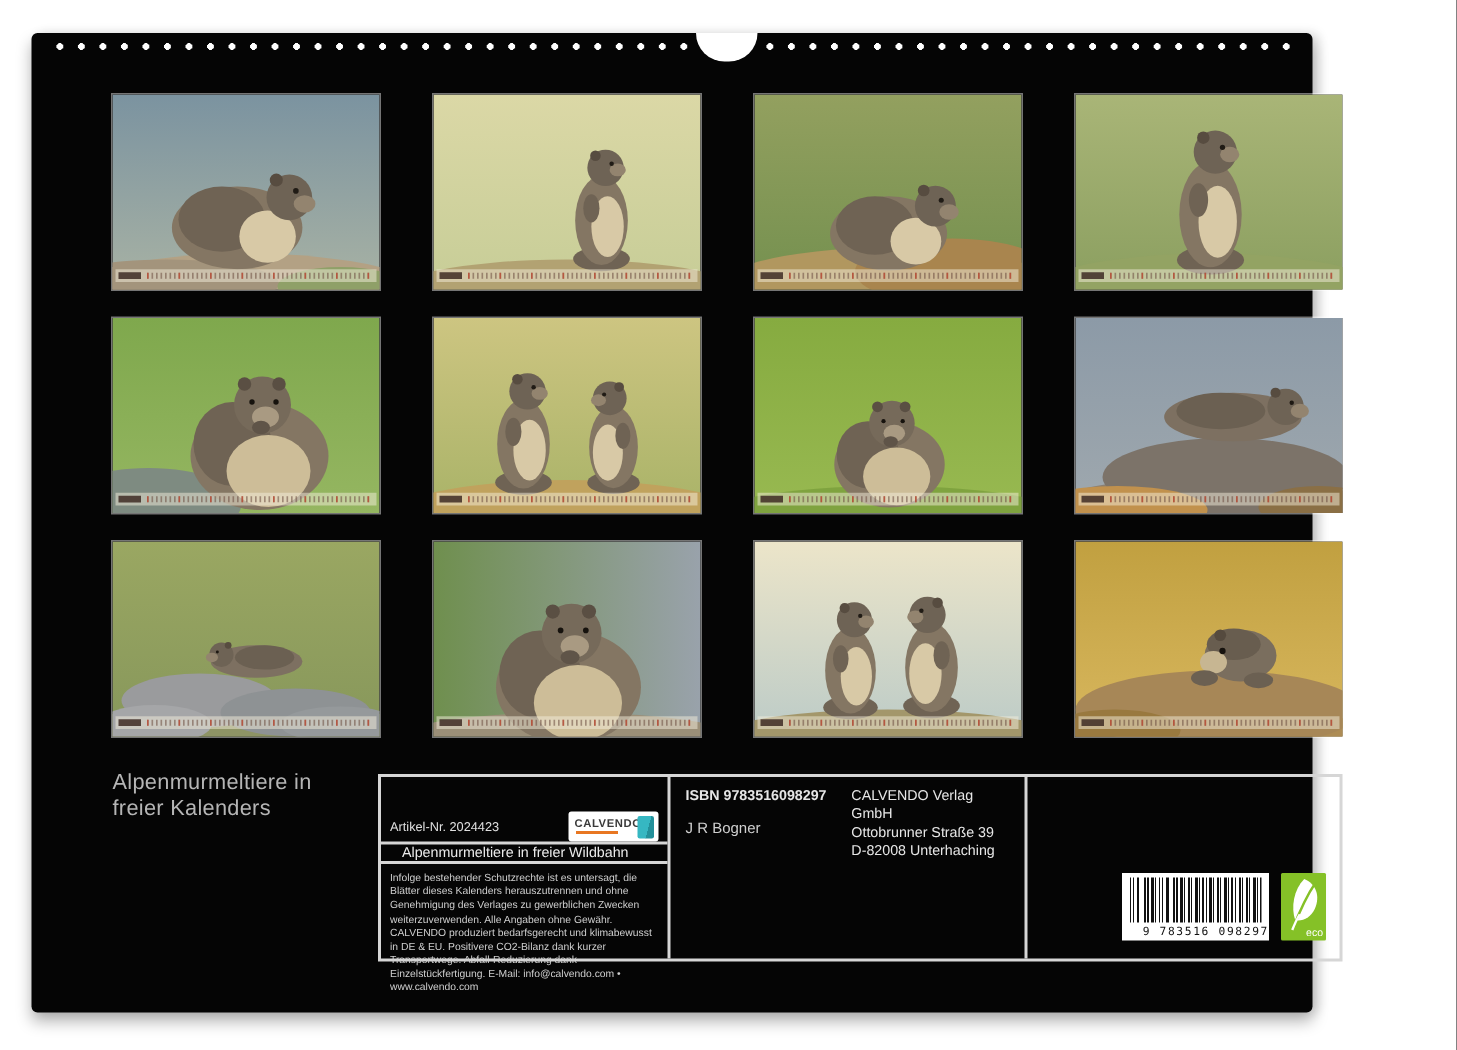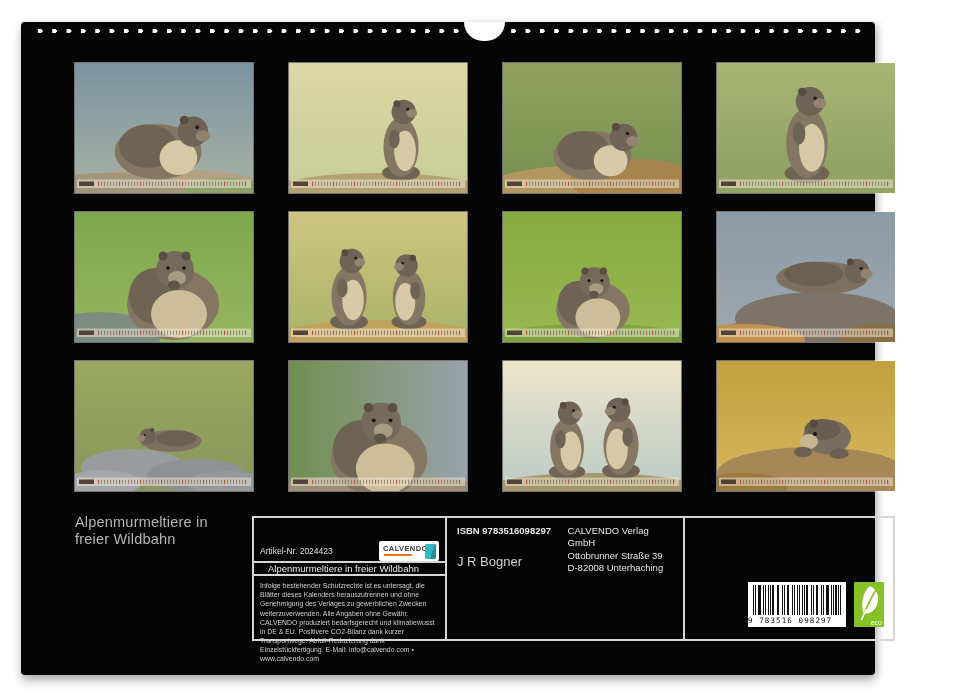--- a/index.html
+++ b/index.html
@@ -63,35 +63,35 @@
     position:absolute;right:3px;top:2.5px;width:11px;height:15px;border-radius:1.5px;
     background:linear-gradient(105deg,#36b7c2 62%,#23909a 62%);
   }
   .col-m{
     width:240px;box-sizing:border-box;
     border-left:2px solid #d6d6d6;border-right:2px solid #d6d6d6;
     padding:7px 10px;display:flex;gap:12px;
   }
   .mcol1{width:104px;}
   .isbn{font-size:9.5px;color:#e6e6e6;font-weight:bold;}
-  .author{font-size:13px;color:#cfcfcf;margin-top:18px;}
+  .author{font-size:10px;color:#cfcfcf;margin-top:11px;}
   .pub{font-size:9.5px;line-height:1.3;color:#e6e6e6;}
   .col-r{flex:1;position:relative;}
   .barcode{
     position:absolute;left:63px;top:64px;width:98px;height:45px;background:#ffffff;
     display:flex;flex-direction:column;
   }
   .bars{
     margin:3px 5px 0;height:30px;
     background:repeating-linear-gradient(90deg,
       #111 0 1.2px,#fff 1.2px 2.2px,#111 2.2px 3px,#fff 3px 4.8px,
       #111 4.8px 6.6px,#fff 6.6px 7.4px,#111 7.4px 7.9px,#fff 7.9px 9.7px);
   }
   .digits{
-    font-size:7.5px;color:#111;text-align:left;letter-spacing:1.1px;margin-top:1px;
+    font-size:7.5px;color:#111;text-align:right;letter-spacing:1.1px;margin-top:1px;
     font-family:"DejaVu Sans Mono", monospace;
   }
   .eco{position:absolute;left:169px;top:64px;width:30px;height:45px;background:#85c127;border-radius:1px;}
   .eco svg{position:absolute;inset:0;}
   .eco .lbl{position:absolute;right:2px;bottom:1px;font-size:7px;color:#fff;}
 </style>
 </head>
 <body>
 
 <div class="sheet">
@@ -439,21 +439,21 @@
           <rect x="2" y="116.5" width="174" height="8.5" fill="rgba(244,237,219,.5)"></rect>
           <rect x="4" y="118.5" width="15" height="4.5" fill="rgba(62,44,36,.85)"></rect>
           <line x1="23" y1="120.8" x2="173" y2="120.8" stroke="rgba(105,75,62,.55)" stroke-width="4" stroke-dasharray="1.1 1.9"></line>
           <line x1="23" y1="120.8" x2="173" y2="120.8" stroke="rgba(196,70,45,.7)" stroke-width="4" stroke-dasharray="1.1 19.9"></line>
         </svg>
       </div>
     </div>
 
   <div class="back-title">
     <div>Alpenmurmeltiere in</div>
-    <div>freier Wildbahn</div>
+    <div>freier Kalenders</div>
   </div>
 
   <div class="info">
     <div class="col-l">
       <div class="row-art">
         <span>Artikel-Nr. 2024423</span>
         <span class="cal-logo">
           <span class="lt">CALVENDO</span>
           <span class="bar"></span>
           <span class="mark"></span>

